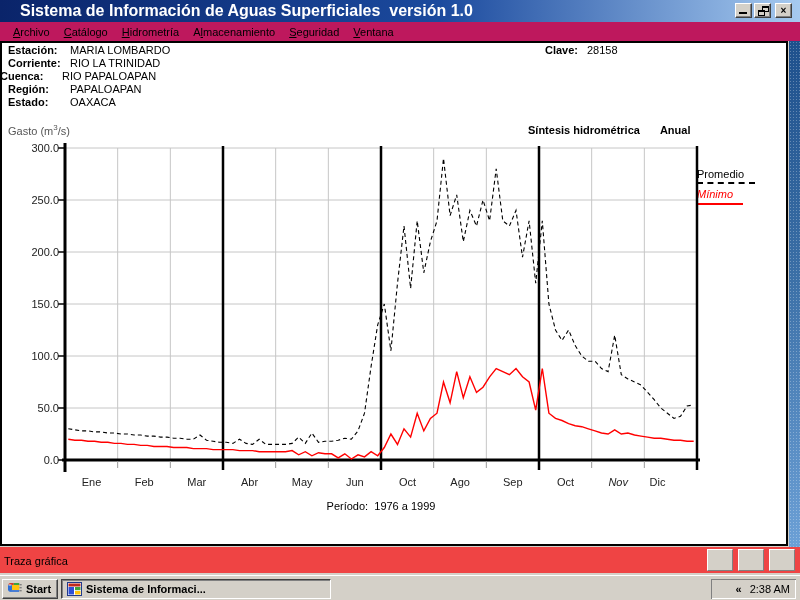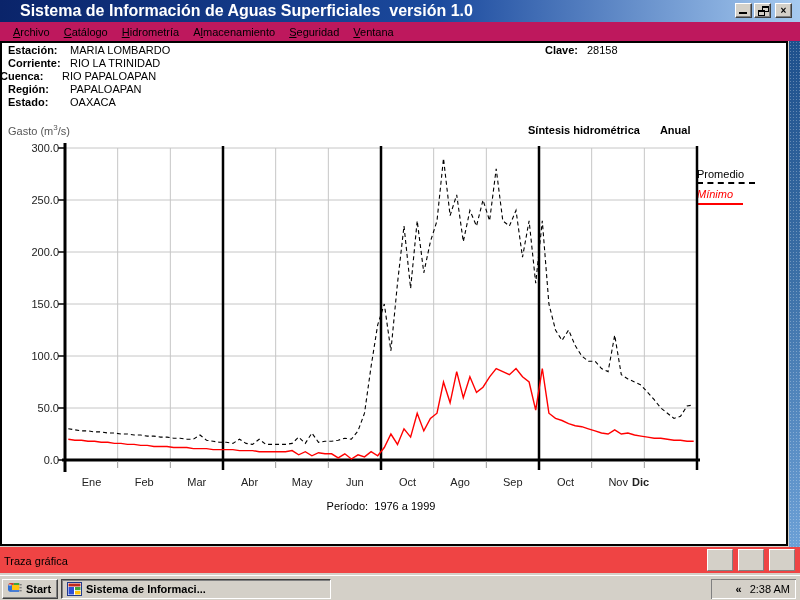--- a/index.html
+++ b/index.html
@@ -206,22 +206,22 @@
       <div class="xtick" style="left: 65px; top: 476px;">Ene</div>
       <div class="xtick" style="left: 117.667px; top: 476px;">Feb</div>
       <div class="xtick" style="left: 170.333px; top: 476px;">Mar</div>
       <div class="xtick" style="left: 223px; top: 476px;">Abr</div>
       <div class="xtick" style="left: 275.667px; top: 476px;">May</div>
       <div class="xtick" style="left: 328.333px; top: 476px;">Jun</div>
       <div class="xtick" style="left: 381px; top: 476px;">Oct</div>
       <div class="xtick" style="left: 433.667px; top: 476px;">Ago</div>
       <div class="xtick" style="left: 486.333px; top: 476px;">Sep</div>
       <div class="xtick" style="left: 539px; top: 476px;">Oct</div>
-      <div class="xtick" style="left: 591.667px; top: 476px;">Nov</div>
-      <div class="xtick" style="left: 614px; top: 476px; font-weight: bold;">Dic</div>
+      <div class="xtick" style="left: 591.667px; top: 476px; font-style: italic;">Nov</div>
+      <div class="xtick" style="left: 631px; top: 476px;">Dic</div>
     </div>
 
   <div class="period">Período:  1976 a 1999</div>
 
   <div class="statusbar">
     <span>Traza gráfica</span>
     <div class="status-panes">
       <div class="pane"></div>
       <div class="pane"></div>
       <div class="pane"></div>

